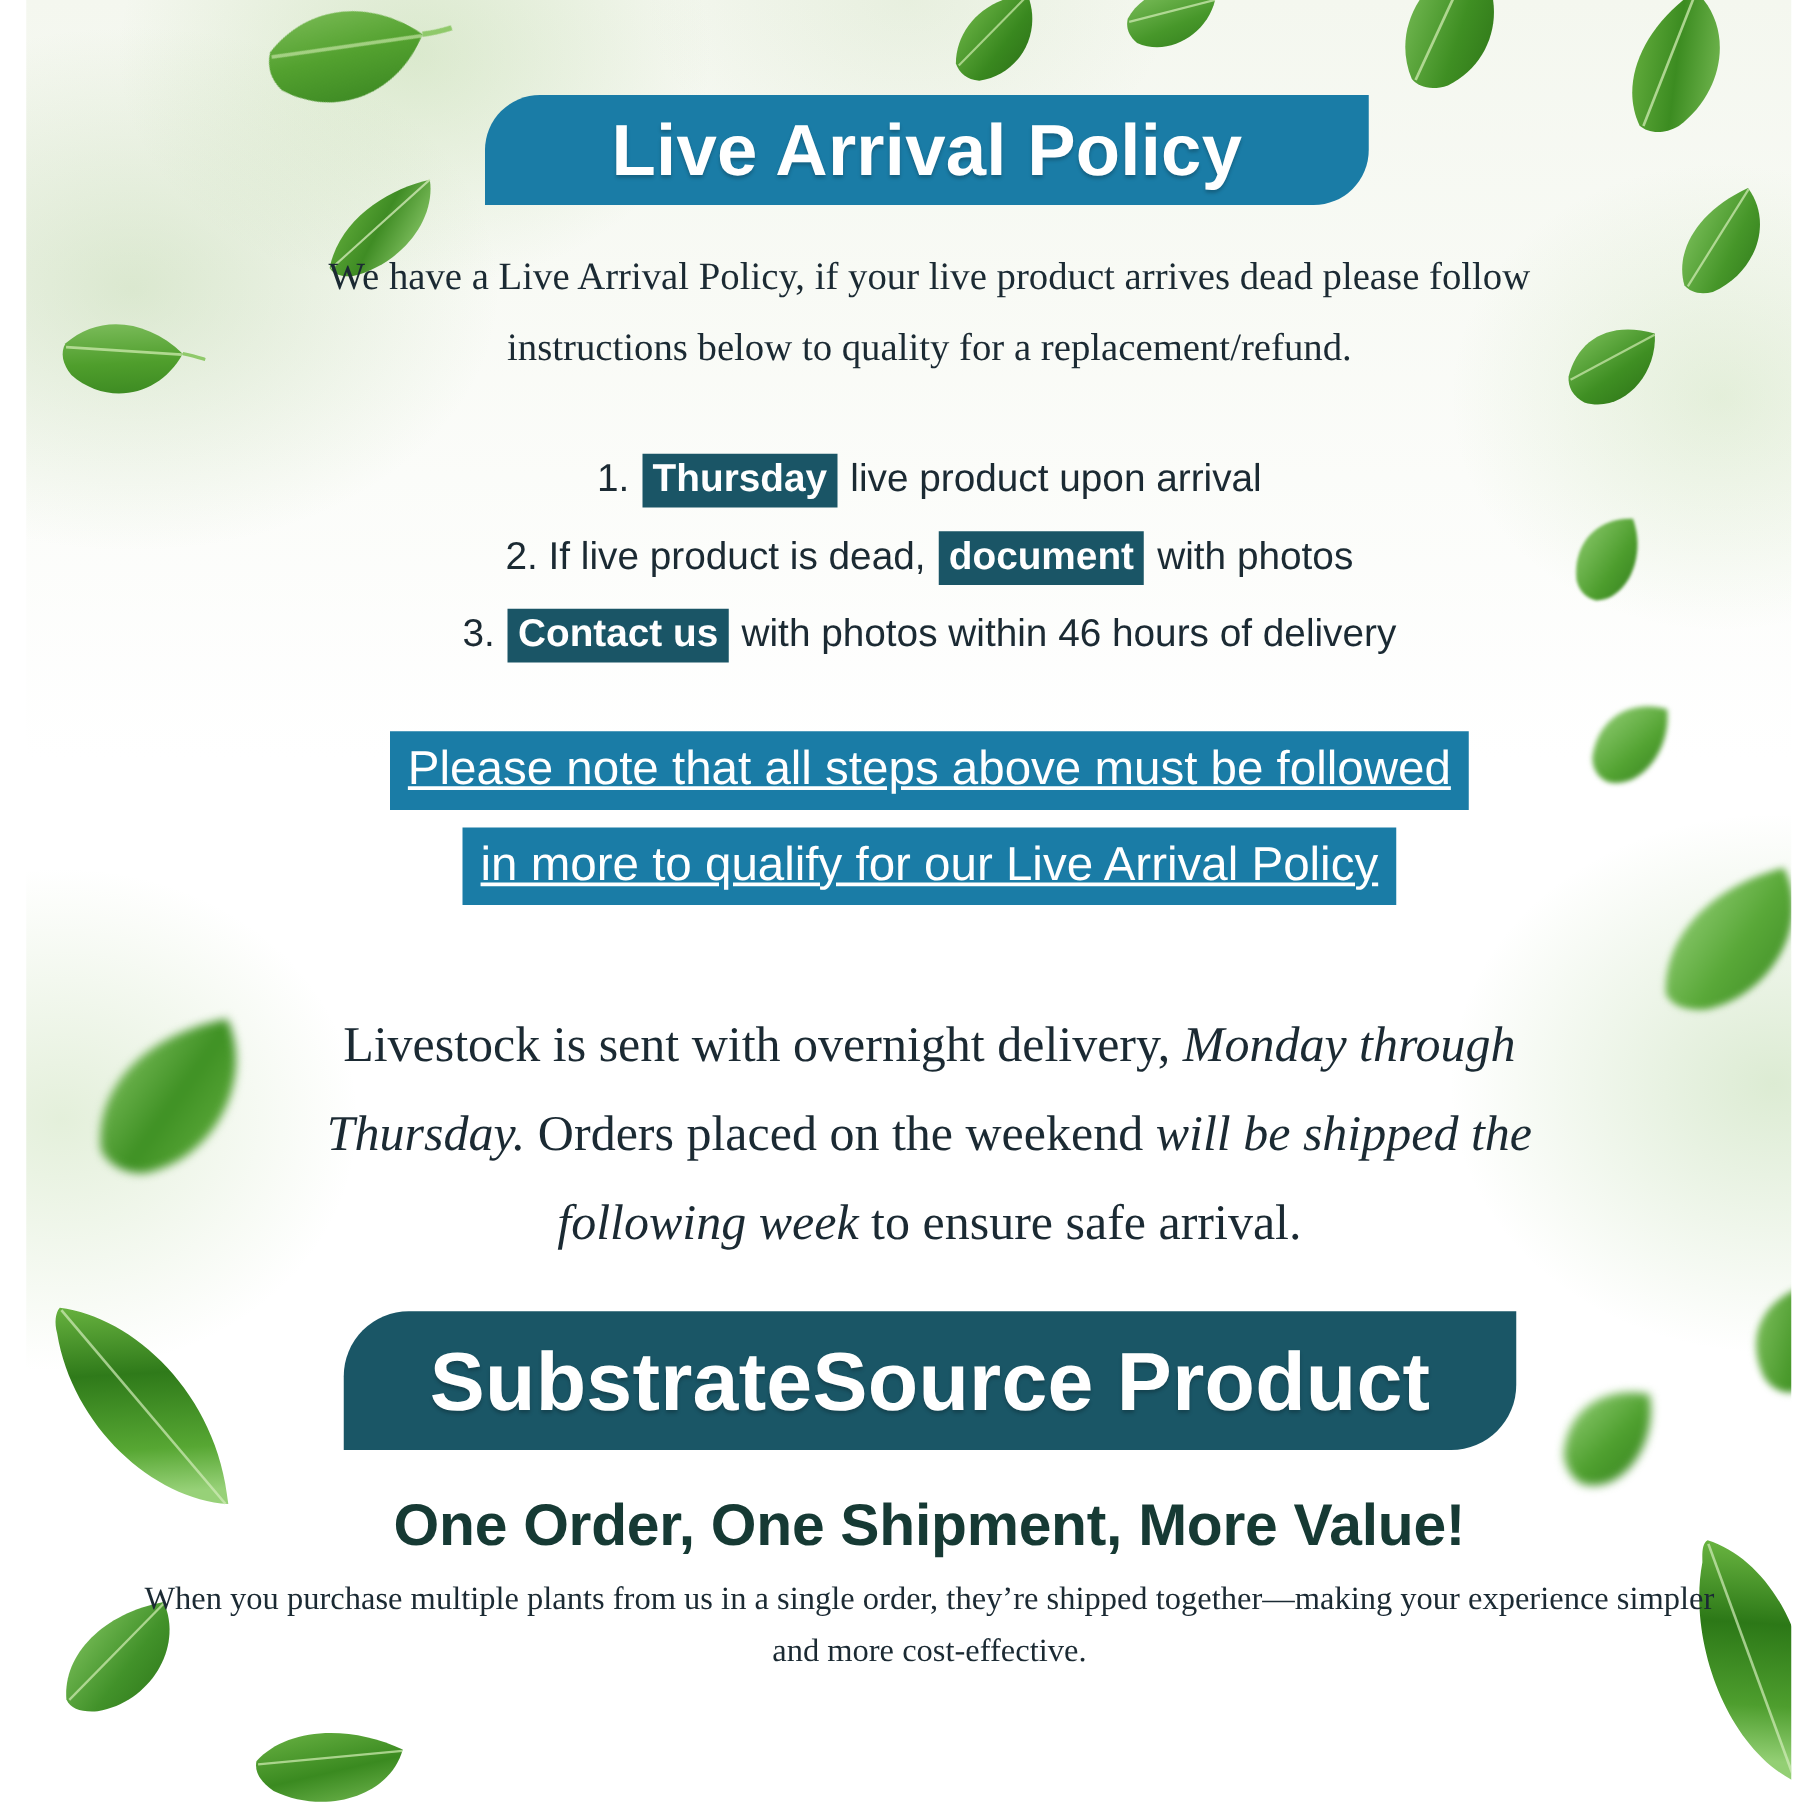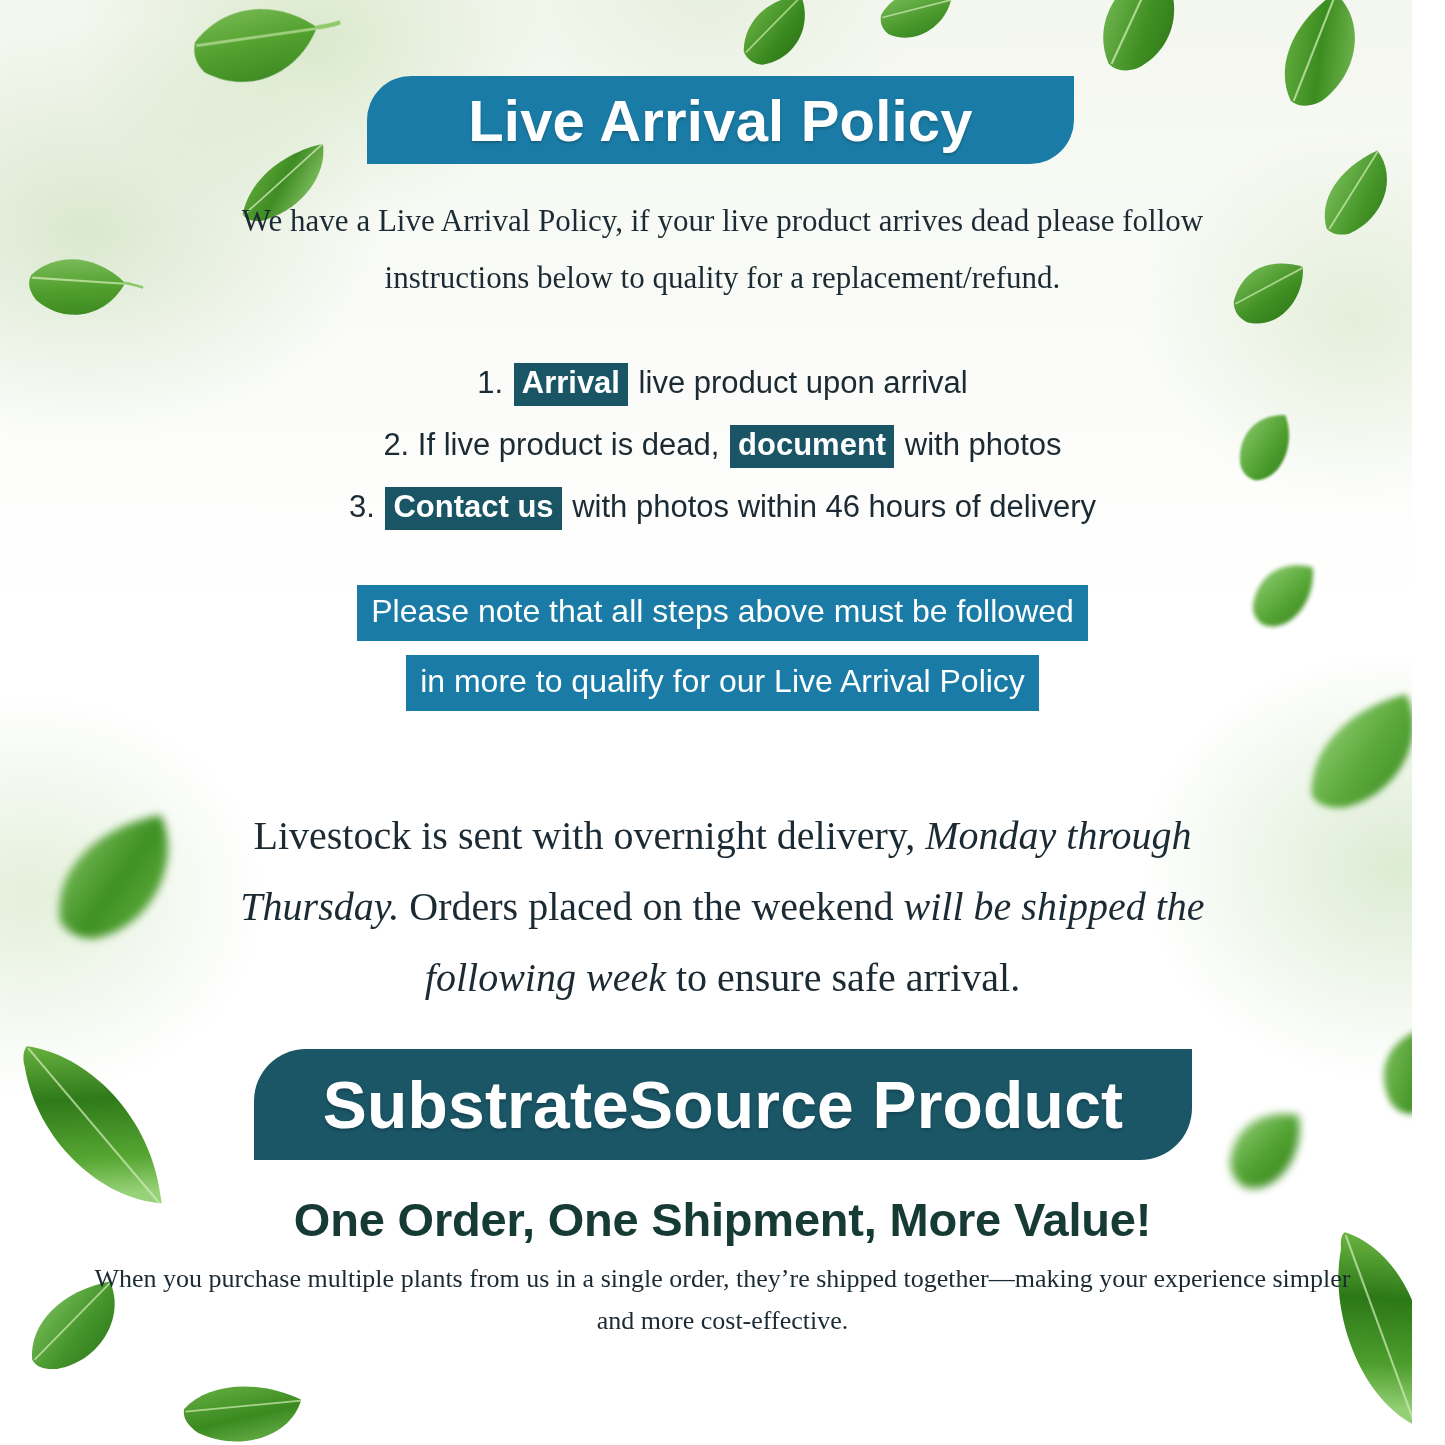--- a/index.html
+++ b/index.html
@@ -22,20 +22,21 @@
     height: 1445px;
     overflow: hidden;
     background:
       radial-gradient(ellipse 420px 300px at 6% 16%, rgba(150,190,120,0.30) 0%, rgba(150,190,120,0.0) 70%),
       radial-gradient(ellipse 330px 260px at 22% 3%, rgba(150,195,115,0.28) 0%, rgba(150,195,115,0) 72%),
       radial-gradient(ellipse 300px 260px at 96% 22%, rgba(150,195,115,0.22) 0%, rgba(150,195,115,0) 72%),
       radial-gradient(ellipse 360px 300px at 99% 60%, rgba(140,190,110,0.30) 0%, rgba(140,190,110,0) 72%),
       radial-gradient(ellipse 330px 280px at 2% 62%, rgba(150,195,115,0.26) 0%, rgba(150,195,115,0) 72%),
       radial-gradient(ellipse 280px 200px at 50% 0%, rgba(175,205,150,0.18) 0%, rgba(175,205,150,0) 75%),
       linear-gradient(180deg, #f4f7ef 0%, #ffffff 42%, #ffffff 100%);
+    margin-left: 21px;
   }
 
   
   .leaf {
     position: absolute;
     pointer-events: none;
   }
   .leaf svg { display: block; width: 100%; height: 100%; }
 
   
@@ -121,24 +122,25 @@
     position: absolute;
     top: 585px;
     width: 100%;
     text-align: center;
     line-height: 1.0;
   }
   .note-line {
     display: inline-block;
     background: #1a7ca6;
     color: #ffffff;
-    font-size: 32px;
+    font-size: 38px;
     font-weight: 400;
     padding: 9px 14px 11px 14px;
     line-height: 1.12;
+    text-decoration: underline;
   }
   .note-gap { height: 14px; }
 
   #shipping-para {
     top: 800px;
     font-size: 40px;
     padding: 0 215px;
     line-height: 1.78;
   }
   .ital { font-style: italic; }
@@ -435,21 +437,21 @@
     <div class="banner" id="banner-live">
       <span>Live Arrival Policy</span>
     </div>
 
     <div class="para" id="intro-para">We have a Live Arrival Policy, if your live product arrives dead please follow instructions below to quality for a replacement/refund.</div>
 
     <div class="steps">
 
       <div class="step">
         <span class="step-num">1.</span>
-        <span class="hl-dark">Arrival</span>
+        <span class="hl-dark">Thursday</span>
         <span>live product upon arrival</span>
       </div>
 
       <div class="step">
         <span class="step-num">2.</span>
         <span>If live product is dead,</span>
         <span class="hl-dark">document</span>
         <span>with photos</span>
       </div>
 

